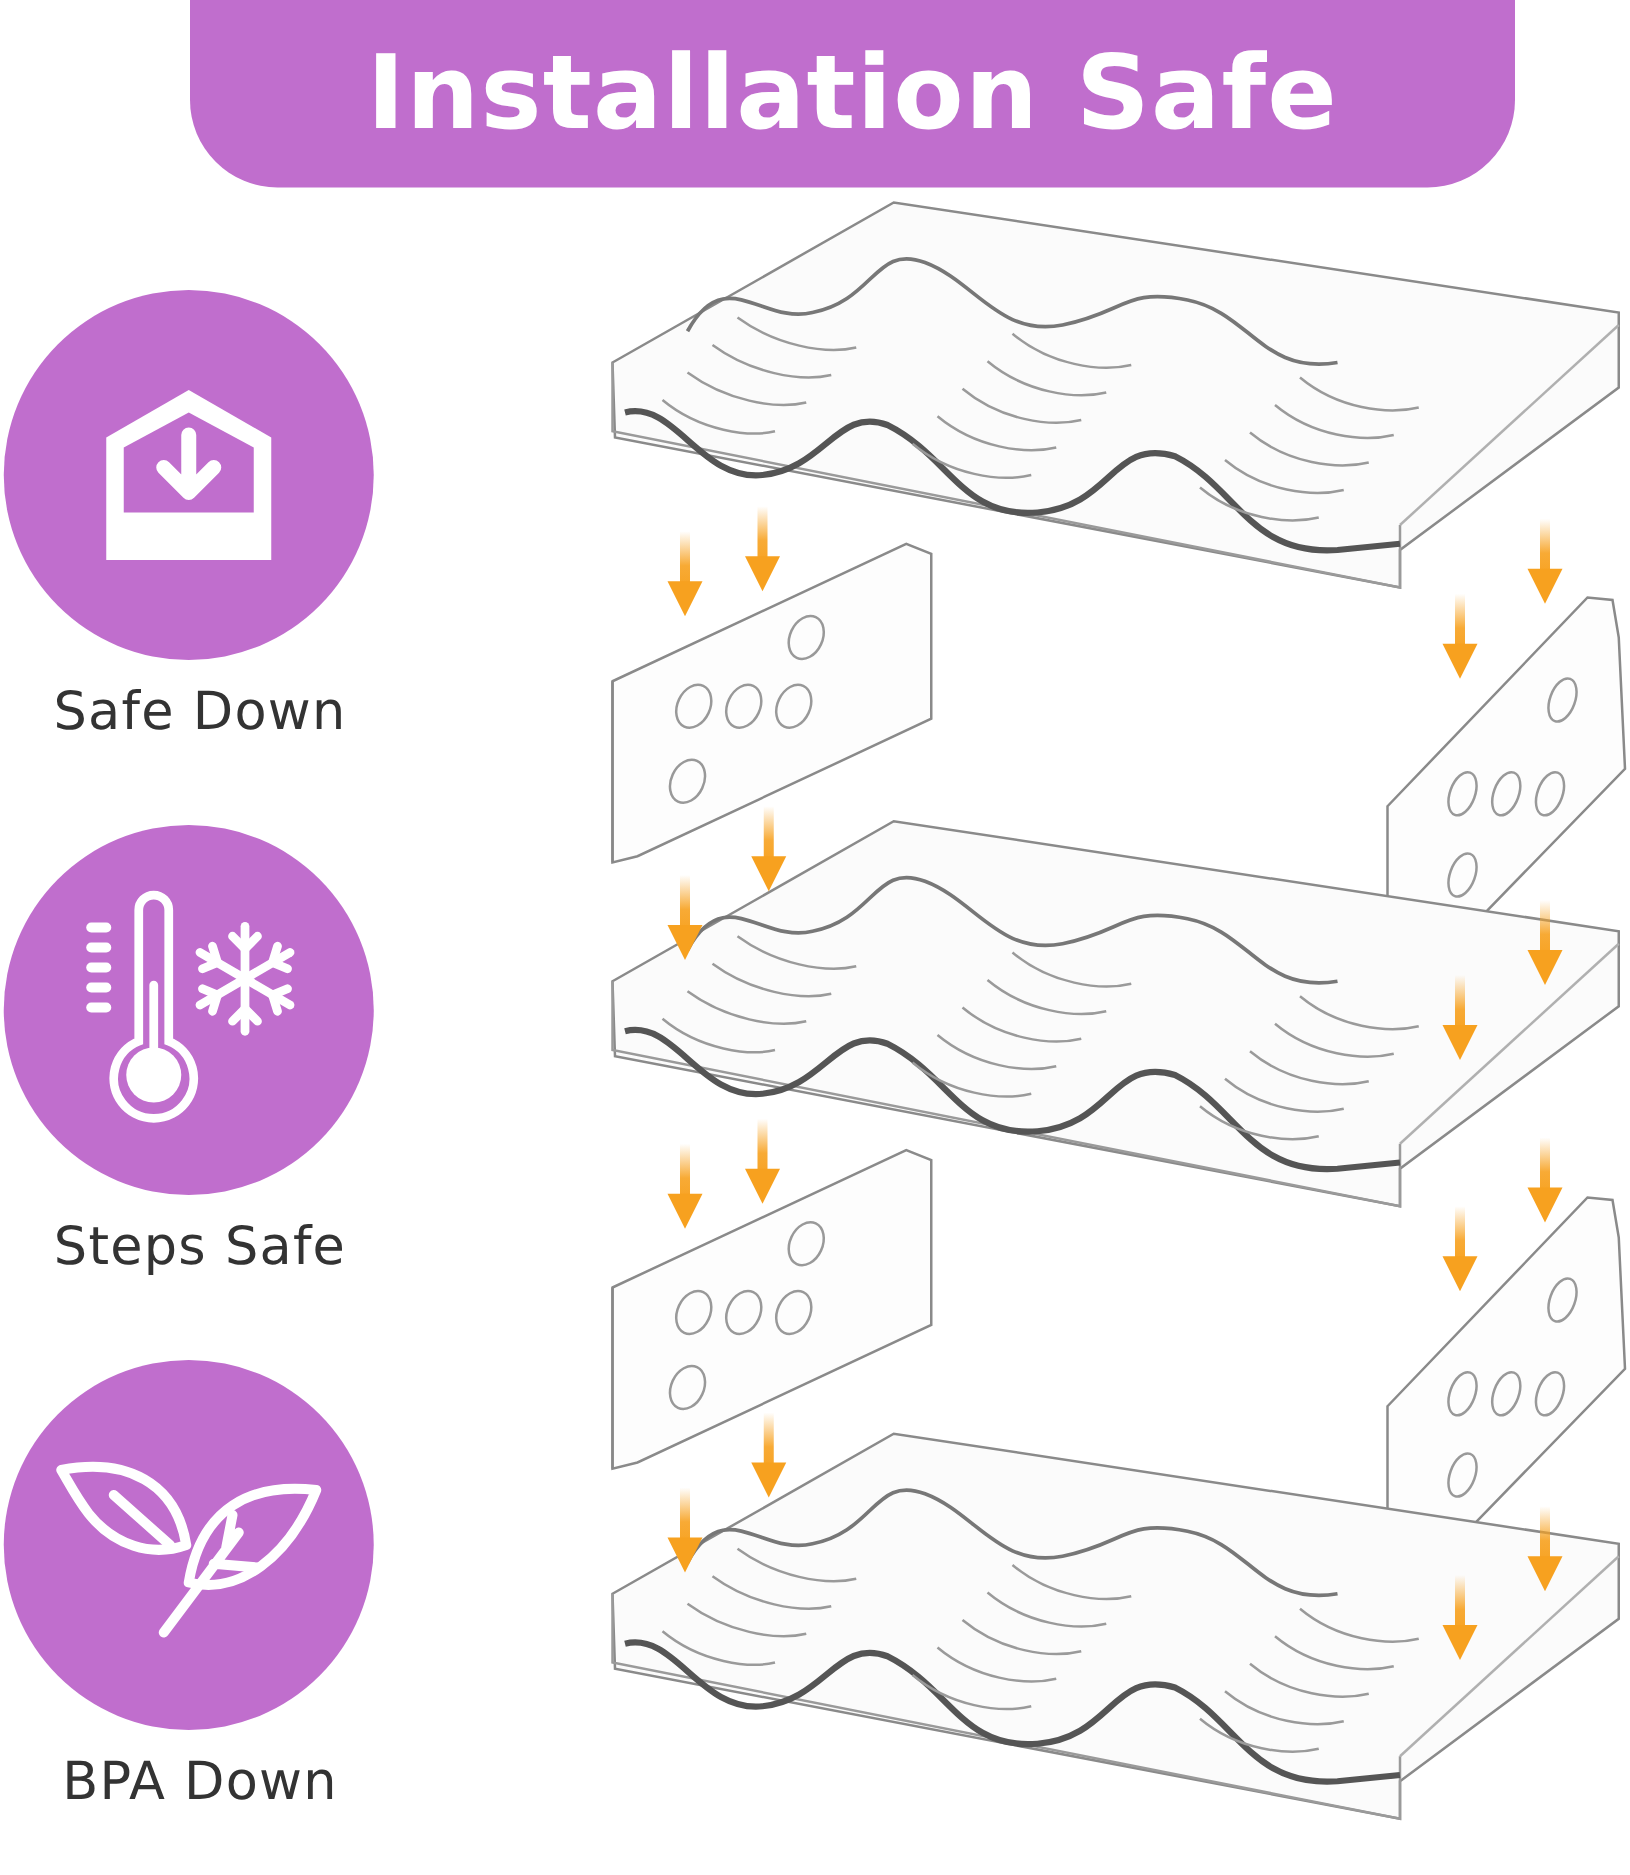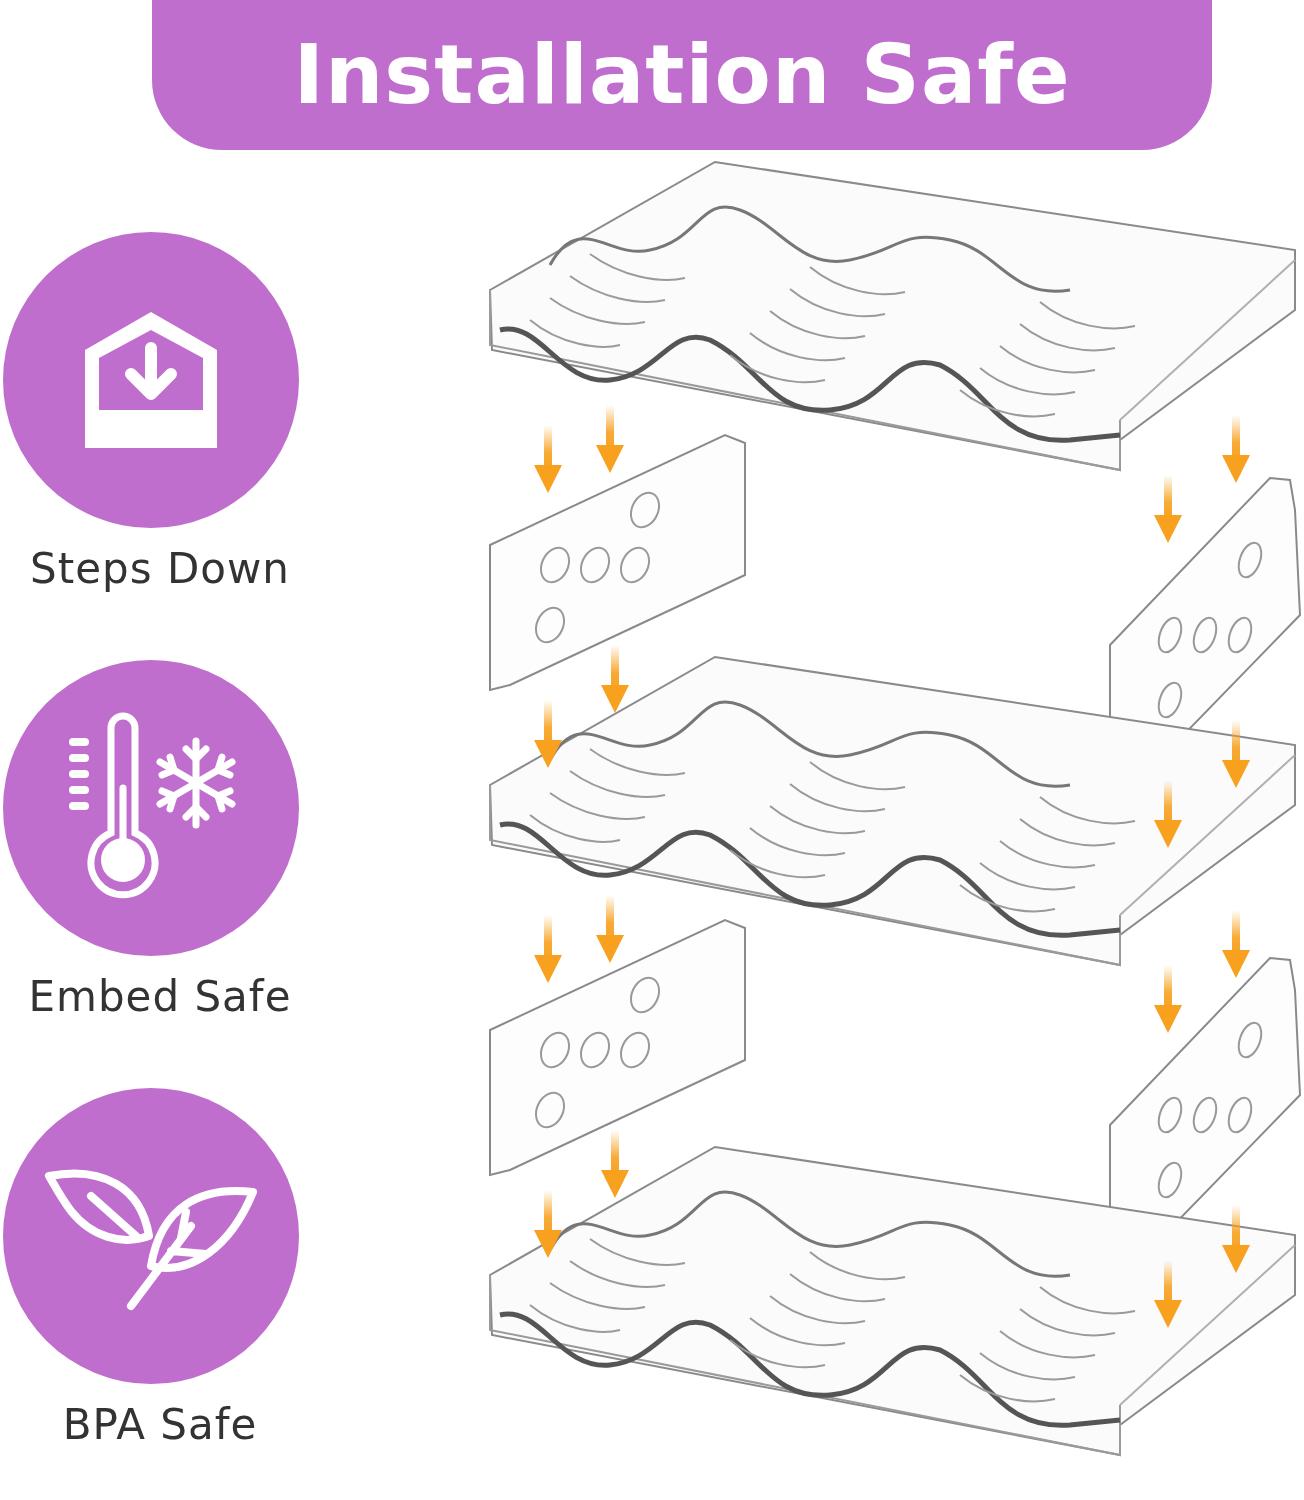--- a/index.html
+++ b/index.html
@@ -29,21 +29,21 @@
 </div>
 
 <div class="feature" style="top:232px;">
   <div class="feature-circle" style="top:0;">
     <svg width="160" height="160" viewBox="0 0 160 160">
       <path d="M14 50 L80 12 L146 50 L146 148 L14 148 Z" fill="#fff" stroke="none" rx="6"></path>
       <path d="M28 58 L80 30 L132 58 L132 110 L28 110 Z" fill="#c06ecd"></path>
       <path d="M80 48 L80 92 M60 74 L80 94 L100 74" stroke="#fff" stroke-width="12" fill="none" stroke-linecap="round" stroke-linejoin="round"></path>
     </svg>
   </div>
-  <div class="feature-label" style="top:312px;">Steps Down</div>
+  <div class="feature-label" style="top:312px;">Safe Down</div>
 </div>
 
 <div class="feature" style="top:660px;">
   <div class="feature-circle" style="top:0;">
     <svg width="180" height="200" viewBox="0 0 180 200">
       <g fill="#fff">
         <rect x="8" y="30" width="20" height="8" rx="4"></rect>
         <rect x="8" y="46" width="20" height="8" rx="4"></rect>
         <rect x="8" y="62" width="20" height="8" rx="4"></rect>
         <rect x="8" y="78" width="20" height="8" rx="4"></rect>
@@ -55,35 +55,35 @@
       <g stroke="#fff" stroke-width="7" stroke-linecap="round" fill="none" transform="translate(135,75)">
         <line x1="0" y1="-42" x2="0" y2="42"></line>
         <line x1="-36" y1="-21" x2="36" y2="21"></line>
         <line x1="-36" y1="21" x2="36" y2="-21"></line>
         <path d="M-10 -34 L0 -24 L10 -34 M-10 34 L0 24 L10 34"></path>
         <path d="M-34 -8 L-22 -13 L-26 -26 M34 8 L22 13 L26 26"></path>
         <path d="M-34 8 L-22 13 L-26 26 M34 -8 L22 -13 L26 -26"></path>
       </g>
     </svg>
   </div>
-  <div class="feature-label" style="top:312px;">Embed Safe</div>
+  <div class="feature-label" style="top:312px;">Steps Safe</div>
 </div>
 
 <div class="feature" style="top:1088px;">
   <div class="feature-circle" style="top:0;">
     <svg width="220" height="160" viewBox="0 0 220 160">
       <g fill="none" stroke="#fff" stroke-width="8" stroke-linecap="round" stroke-linejoin="round">
         <path d="M8 20 C60 10 100 30 108 80 C80 90 50 80 30 55 C20 42 14 30 8 20 Z"></path>
         <path d="M50 40 L95 80"></path>
         <path d="M212 36 C160 30 120 50 110 110 C150 120 190 90 212 36 Z"></path>
         <path d="M90 150 L150 70 M130 95 L165 98 M140 82 L145 56"></path>
       </g>
     </svg>
   </div>
-  <div class="feature-label" style="top:312px;">BPA Safe</div>
+  <div class="feature-label" style="top:312px;">BPA Down</div>
 </div>
 
 <div class="product">
   <svg width="834" height="1350" viewBox="0 0 834 1350">
     <defs>
       <linearGradient id="arrowGrad" x1="0" y1="0" x2="0" y2="1">
         <stop offset="0" stop-color="#f7a11f" stop-opacity="0"></stop>
         <stop offset="0.55" stop-color="#f7a11f" stop-opacity="0.9"></stop>
         <stop offset="1" stop-color="#f7a11f"></stop>
       </linearGradient>

